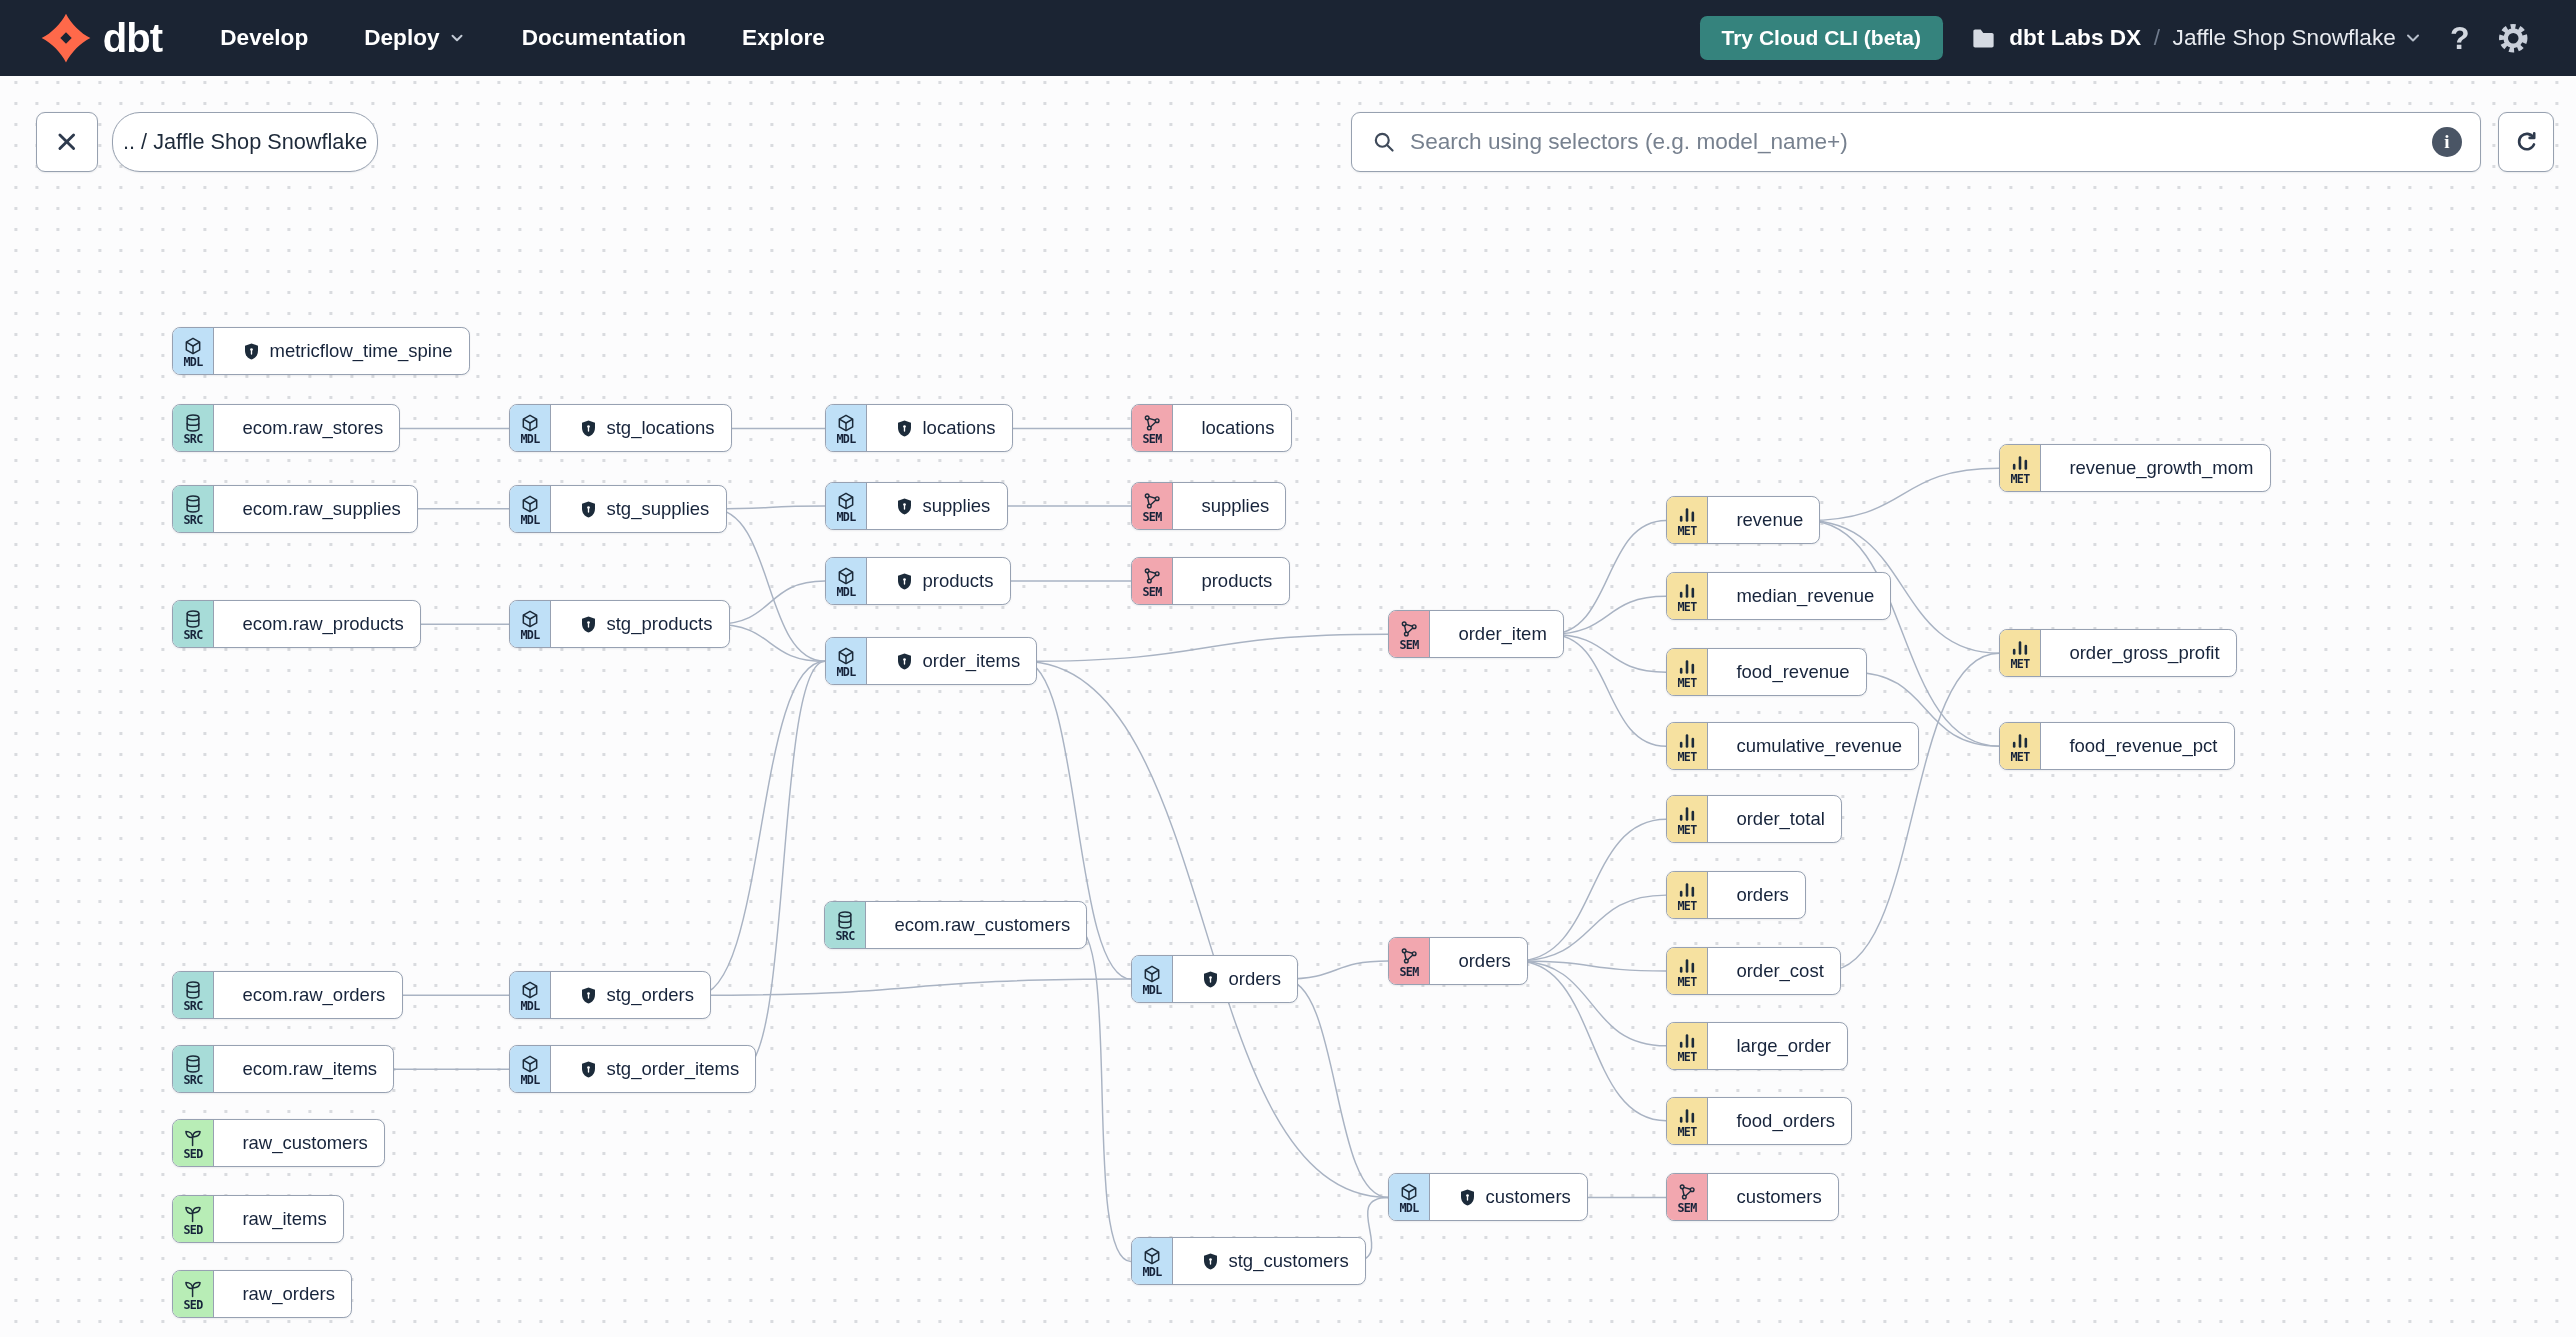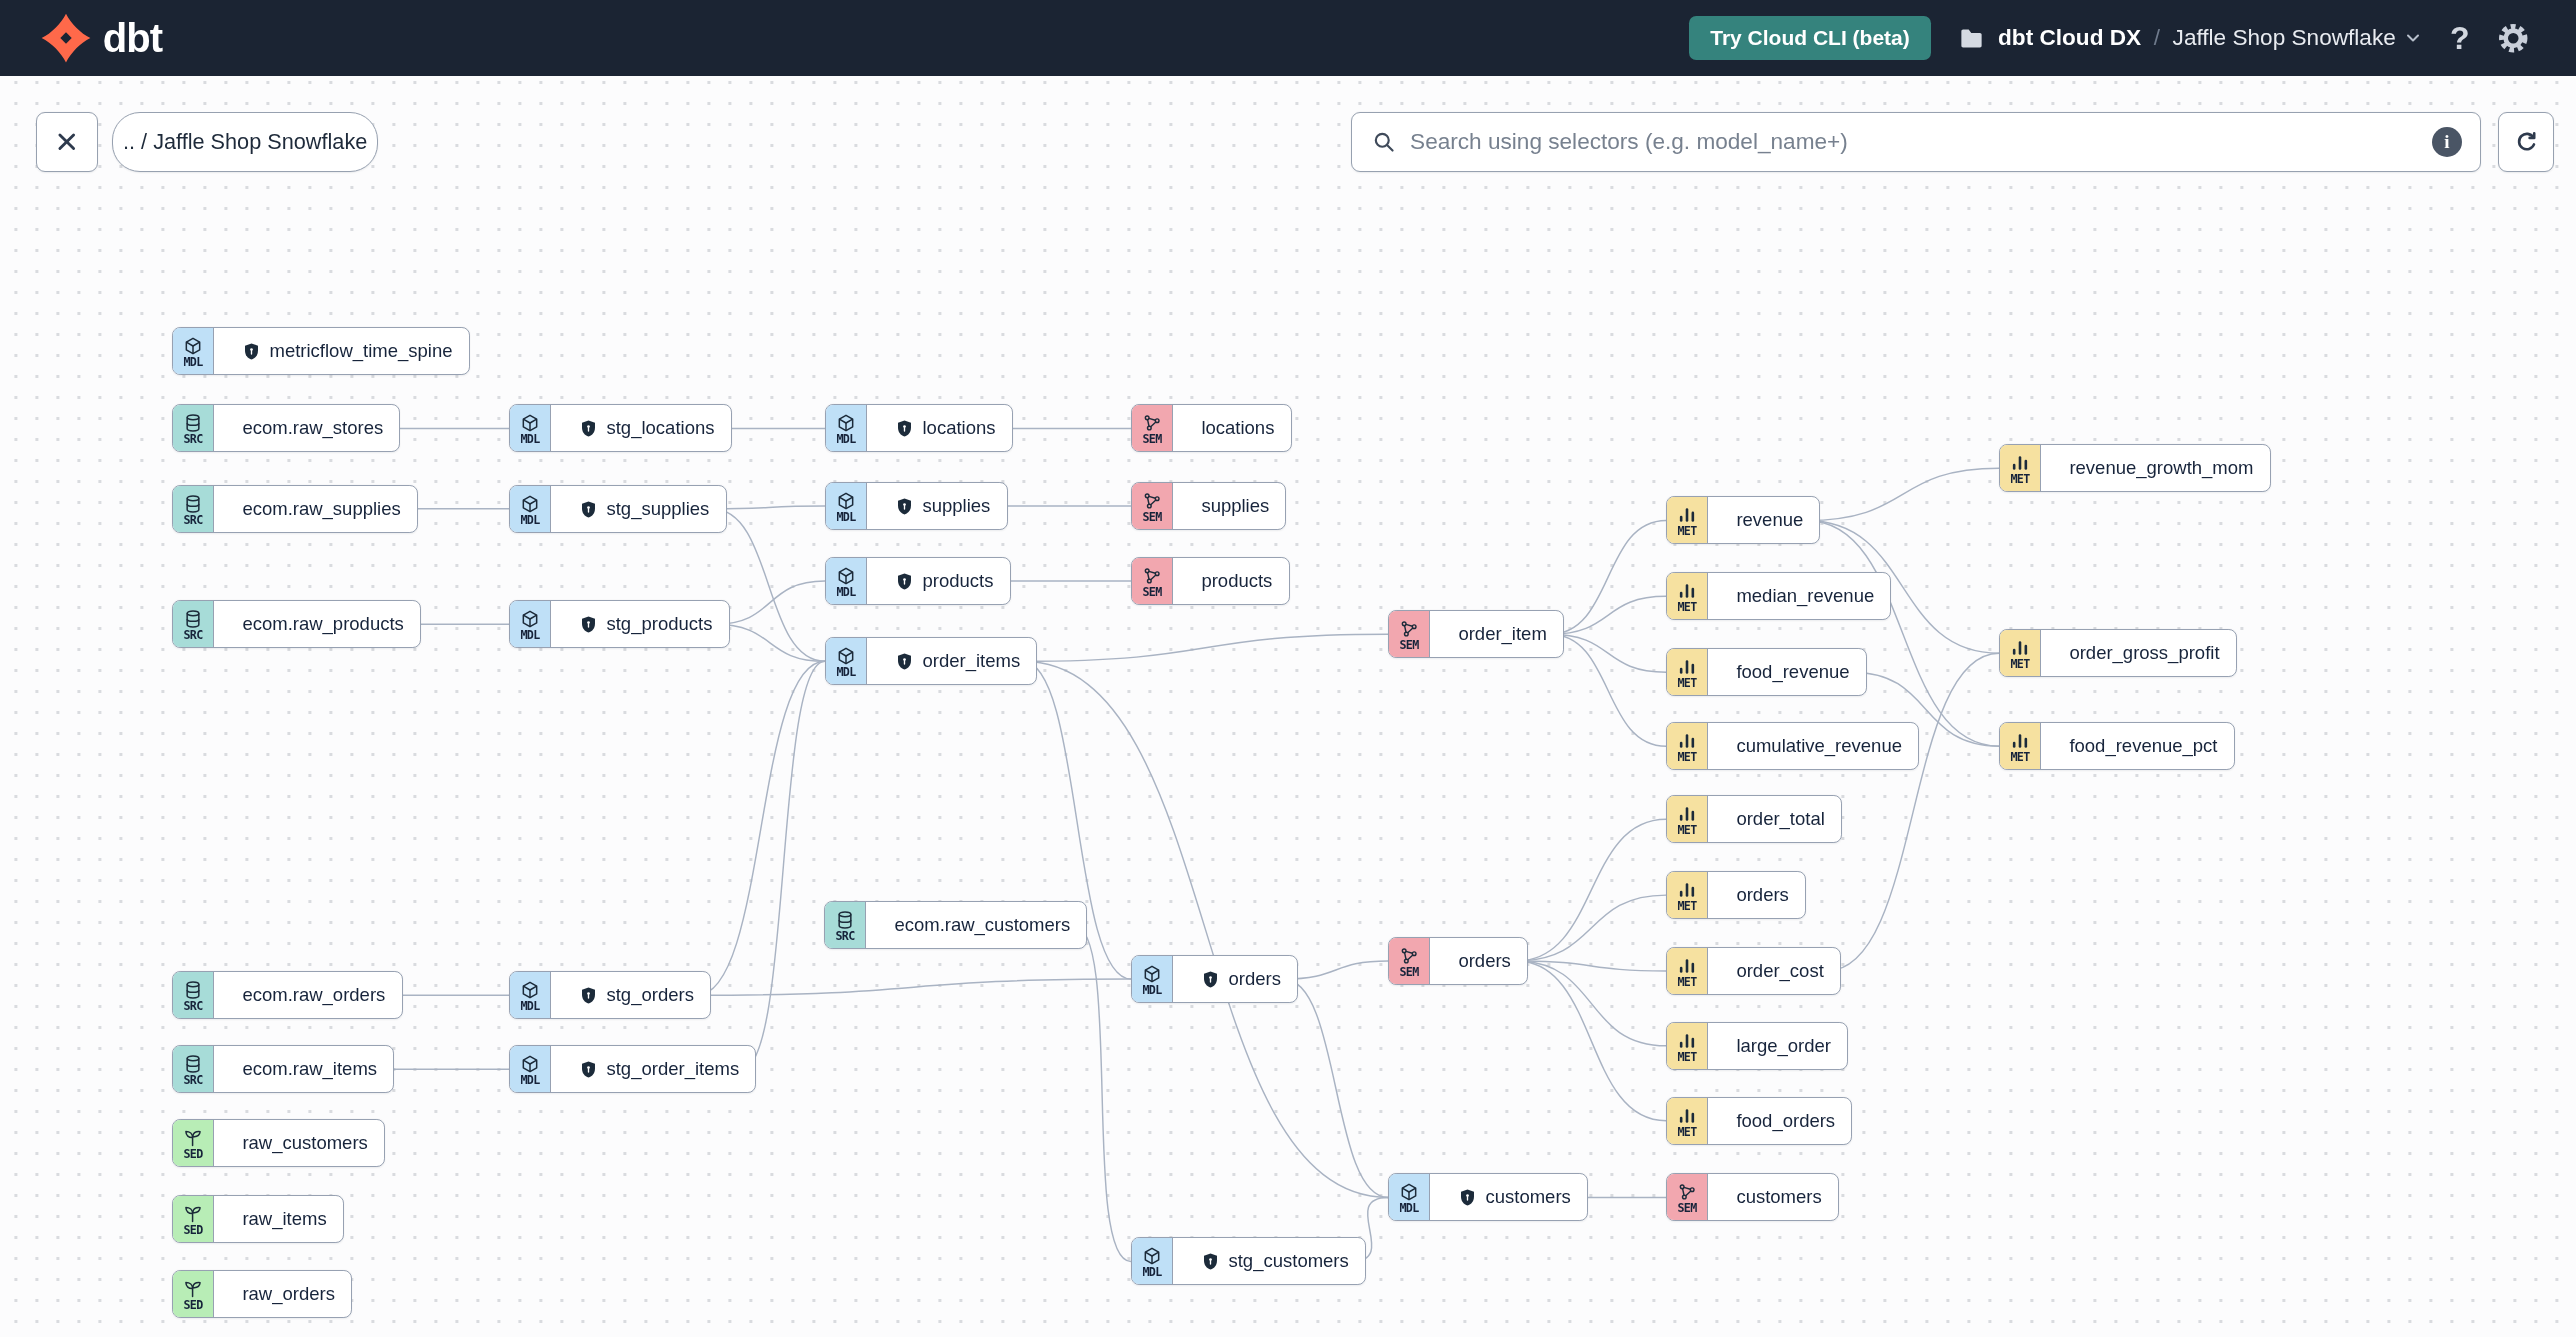--- a/index.html
+++ b/index.html
@@ -735,28 +735,45 @@
 
   <header class="navbar">
     <div class="nav-left">
       <div class="brand">
         <svg viewBox="0 0 64 64">
           <path d="M32 2 C38 14 50 26 62 32 C50 38 38 50 32 62 C26 50 14 38 2 32 C14 26 26 14 32 2 Z" fill="#FF694A"></path>
           <path d="M32 25 L39 32 L32 39 L25 32 Z" fill="#1B2433"></path>
         </svg>
         <span class="brand-word">dbt</span>
       </div>
+      <nav class="nav-menu">
+        <div class="nav-item">
+          <span>Develop</span>
+        </div>
+        <div class="nav-item">
+          <span>Deploy</span>
+          <svg viewBox="0 0 24 24" fill="none" stroke="currentColor" stroke-width="2.6" stroke-linecap="round" stroke-linejoin="round">
+              <path d="M6 9 L12 15 L18 9"></path>
+            </svg>
+        </div>
+        <div class="nav-item">
+          <span>Documentation</span>
+        </div>
+        <div class="nav-item">
+          <span>Explore</span>
+        </div>
+      </nav>
     </div>
     <div class="nav-right">
       <button class="cta">Try Cloud CLI (beta)</button>
       <div class="proj-crumb">
         <svg class="folder" viewBox="0 0 24 24" fill="#D5DAE2">
             <path d="M3 5.5 C3 4.7 3.7 4 4.5 4 H9.5 L11.8 7 H19.5 C20.3 7 21 7.7 21 8.5 V18.5 C21 19.3 20.3 20 19.5 20 H4.5 C3.7 20 3 19.3 3 18.5 Z"></path>
           </svg>
-        <span class="account">dbt Cloud DX</span>
+        <span class="account">dbt Labs DX</span>
         <span class="slash">/</span>
         <span class="project">
           <span>Jaffle Shop Snowflake</span>
           <svg viewBox="0 0 24 24" fill="none" stroke="currentColor" stroke-width="2.4" stroke-linecap="round" stroke-linejoin="round">
               <path d="M6 9 L12 15 L18 9"></path>
             </svg>
         </span>
       </div>
       <span class="help-q">?</span>
       <span class="gear">

